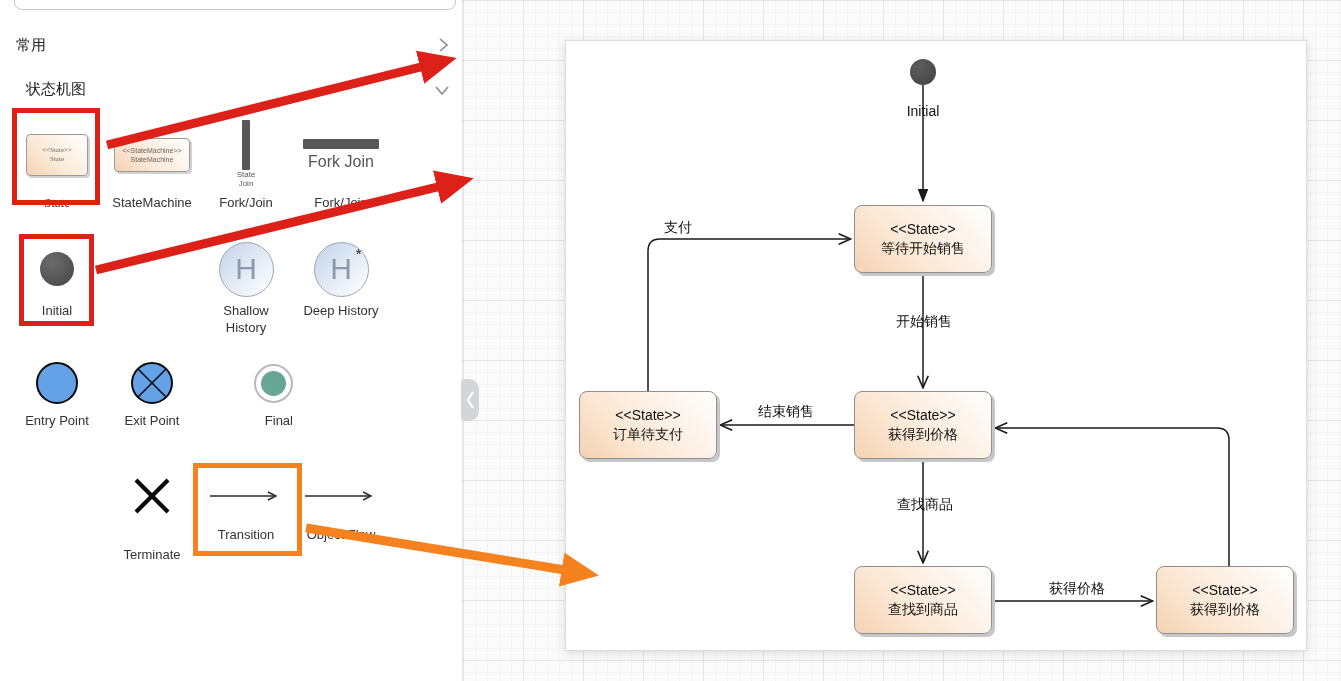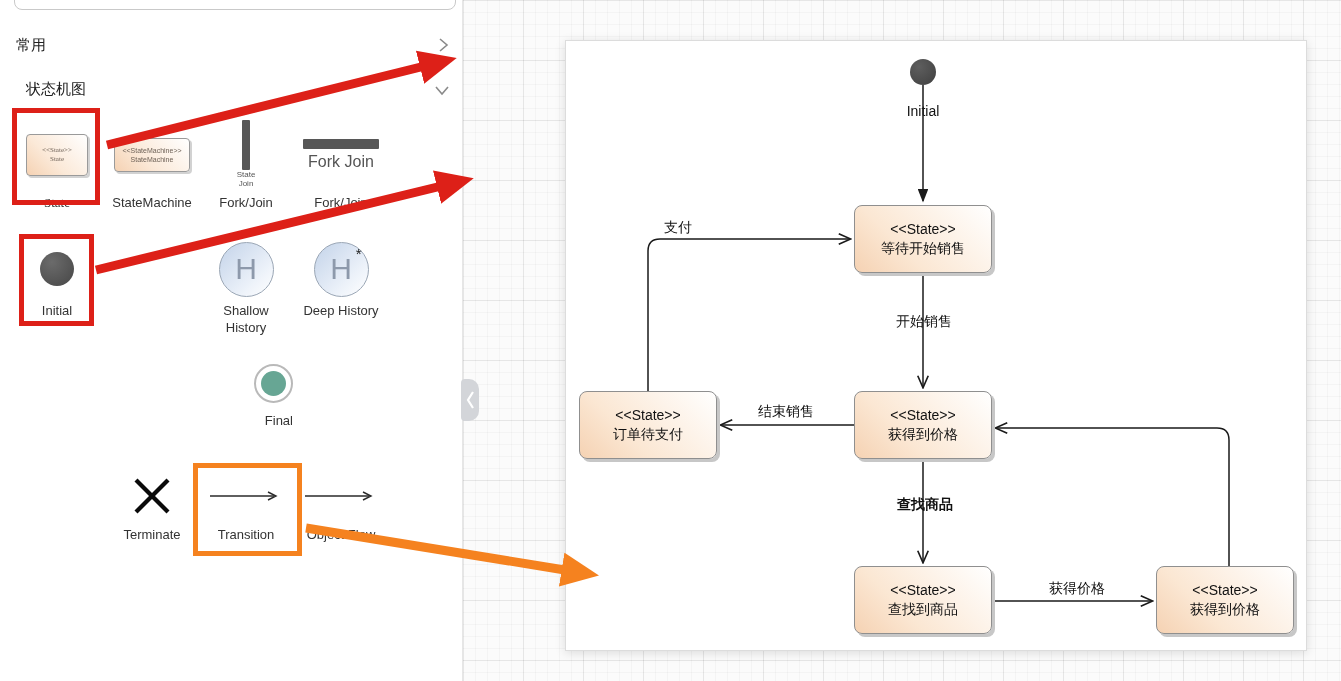--- a/index.html
+++ b/index.html
@@ -155,34 +155,51 @@
     <div class="cell" style="left:294px; top:240px;">
       <div class="iconarea" style="height:58px;">
         <div class="circ c-history">
           <span class="h">H</span>
           <span class="star">*</span>
         </div>
       </div>
       <div class="cell-label">Deep History</div>
     </div>
 
-
+    <div class="cell" style="left:10px; top:358px;">
+      <div class="iconarea" style="height:50px;">
+        <div class="circ c-blue"></div>
+      </div>
+      <div class="cell-label">Entry Point</div>
+    </div>
+
+    <div class="cell" style="left:105px; top:358px;">
+      <div class="iconarea" style="height:50px;">
+        <div class="circ c-blue">
+          <svg class="icon-svg" width="38" height="38" viewBox="0 0 38 38">
+            <line x1="5" y1="5" x2="33" y2="33" stroke="#0a0a0a" stroke-width="1.6"></line>
+            <line x1="33" y1="5" x2="5" y2="33" stroke="#0a0a0a" stroke-width="1.6"></line>
+          </svg>
+        </div>
+      </div>
+      <div class="cell-label">Exit Point</div>
+    </div>
 
     <div class="cell" style="left:199px; top:358px;align-items:flex-end;">
       <div class="iconarea" style="height:50px;">
         <div class="circ c-final-outer">
           <div class="c-final-inner"></div>
         </div>
       </div>
       <div class="cell-label">Final</div>
     </div>
 
 
 
-    <div class="cell" style="left:105px; top:470px;">
+    <div class="cell" style="left:105px; top:470px;gap:20px;">
       <div class="iconarea" style="height:52px;">
         <svg width="40" height="40" viewBox="0 0 40 40">
           <line x1="4" y1="4" x2="36" y2="36" stroke="#0a0a0a" stroke-width="4.2"></line>
           <line x1="36" y1="4" x2="4" y2="36" stroke="#0a0a0a" stroke-width="4.2"></line>
         </svg>
       </div>
       <div class="cell-label">Terminate</div>
     </div>
 
     <div class="cell" style="left:199px; top:470px;">
@@ -257,21 +274,21 @@
         <div class="line">查找到商品</div>
       </div>
       <div class="state-box" style="left:590px; top:525px;">
         <div class="line">&lt;&lt;State&gt;&gt;</div>
         <div class="line">获得到价格</div>
       </div>
 
       <div class="edge-label" style="left:98px; top:178px;">支付</div>
       <div class="edge-label" style="left:330px; top:272px;">开始销售</div>
       <div class="edge-label" style="left:192px; top:362px;">结束销售</div>
-      <div class="edge-label" style="left:331px; top:455px;font-weight:bold;">查找商品</div>
+      <div class="edge-label" style="left:331px; top:455px;">查找商品</div>
       <div class="edge-label" style="left:483px; top:539px;">获得价格</div>
     </div>
   </div>
 
   <svg id="annotations" width="1341" height="681" viewBox="0 0 1341 681">
     <defs>
       <marker id="annRed" markerWidth="4.2" markerHeight="3.8" refX="2.4" refY="1.9" orient="auto" markerUnits="strokeWidth">
         <path d="M0,0 L4.2,1.9 L0,3.8 z" fill="#dd2018"></path>
       </marker>
       <marker id="annOrange" markerWidth="4.2" markerHeight="3.8" refX="2.4" refY="1.9" orient="auto" markerUnits="strokeWidth">

